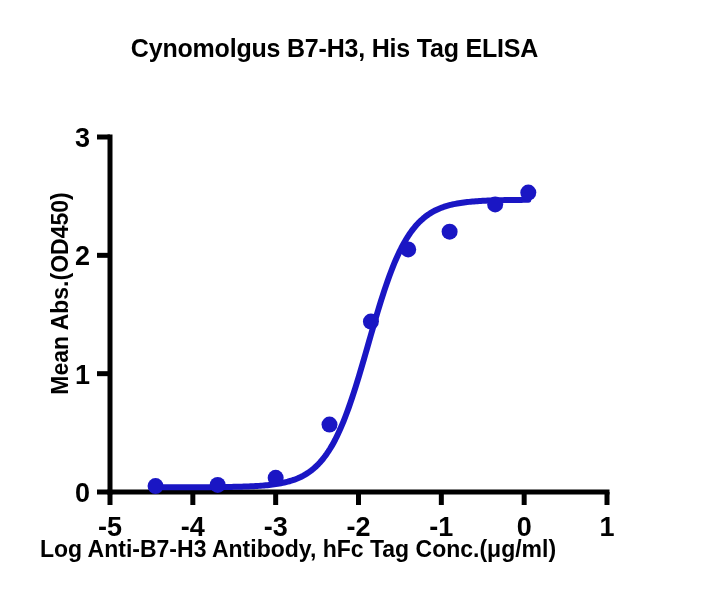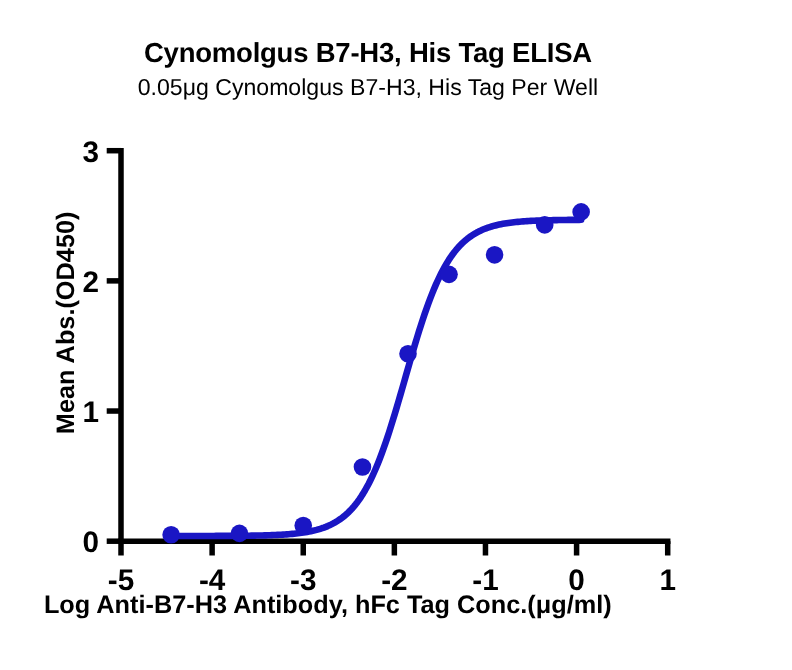--- a/index.html
+++ b/index.html
@@ -38,21 +38,20 @@
 
   .plotsvg{position:absolute;left:0;top:0;}
 </style>
 </head>
 <body>
 
 <div id="figure">
 
   <div class="titleblock">
     <div class="chart-title">Cynomolgus B7-H3, His Tag ELISA</div>
-    <div class="chart-subtitle">0.05μg Cynomolgus B7-H3, His Tag Per Well</div>
   </div>
 
   <div class="ylabel">Mean Abs.(OD450)</div>
   <div class="xlabel">Log Anti-B7-H3 Antibody, hFc Tag Conc.(μg/ml)</div>
 
   <svg class="plotsvg" width="720" height="609">
     <g id="axes-group">
         <line x1="110" y1="492" x2="607" y2="492" stroke="#000000" stroke-width="5" stroke-linecap="square"></line>
         <line x1="110" y1="492" x2="110" y2="137" stroke="#000000" stroke-width="5" stroke-linecap="square"></line>
         <line x1="110" y1="492" x2="110" y2="505" stroke="#000000" stroke-width="5" stroke-linecap="butt"></line>

